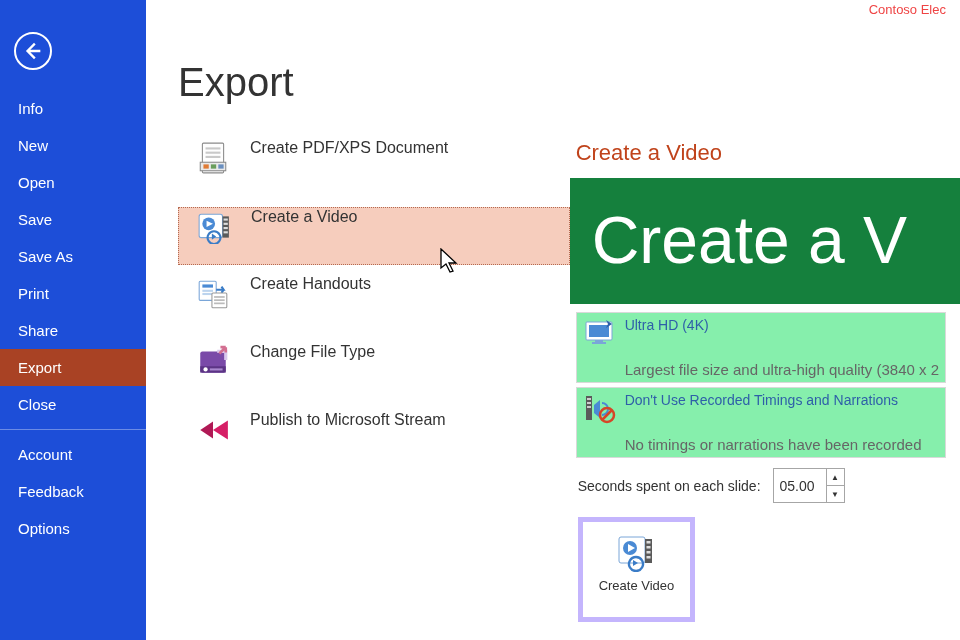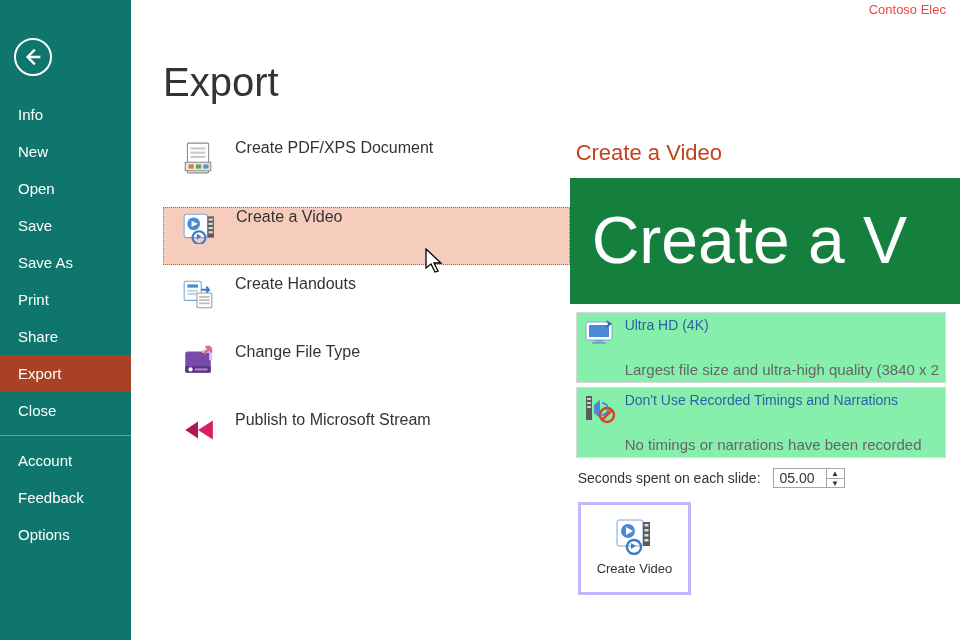--- a/index.html
+++ b/index.html
@@ -1,26 +1,26 @@
 <!DOCTYPE html>
 <html><head>
 <meta charset="utf-8">
 <style>
   * { box-sizing: border-box; margin: 0; padding: 0; }
   html, body { width: 960px; height: 640px; overflow: hidden; font-family: "Segoe UI", Arial, sans-serif; background: #fff; }
   .app { display: flex; width: 100%; height: 100%; position: relative; }
 
   
   .sidebar {
-    width: 131px;
-    background: #0f766e;
+    width: 146px;
+    background: #1d4ed8;
     color: #fff;
     display: flex;
     flex-direction: column;
-    padding-top: 28px;
+    padding-top: 22px;
   }
   .back-btn {
     width: 38px; height: 38px;
     border: 2.5px solid #fff;
     border-radius: 50%;
     margin: 10px 0 20px 14px;
     display: flex; align-items: center; justify-content: center;
     cursor: pointer;
   }
   .back-btn svg { width: 22px; height: 22px; fill: none; stroke: #fff; stroke-width: 2.5; }
@@ -129,21 +129,21 @@
 
   .seconds-line {
     display: flex; align-items: center;
     font-size: 14px; color: #333;
     margin: 10px 0 14px 2px;
   }
   .seconds-label { margin-right: 12px; }
   .spinner {
     display: flex; align-items: stretch;
     border: 1px solid #a6a6a6;
-    height: 20px;
+    height: 35px;
     background: #fff;
   }
   .spinner-val {
     width: 52px;
     padding: 2px 6px;
     font-size: 14px;
     display: flex; align-items: center;
   }
   .spinner-btns {
     display: flex; flex-direction: column;
@@ -156,22 +156,22 @@
     font-size: 8px;
     cursor: pointer;
     color: #333;
   }
   .spinner-btns div:first-child { border-bottom: 1px solid #a6a6a6; }
 
   .create-btn {
     display: inline-flex;
     flex-direction: column;
     align-items: center;
-    border: 3px solid #c4b5fd;
-    padding: 10px 16px 16px;
+    border: 5px solid #c4b5fd;
+    padding: 10px 16px 24px;
     margin-left: 2px;
     cursor: pointer;
     background: #fff;
   }
   .create-btn svg { width: 40px; height: 40px; }
   .create-btn-label { font-size: 13px; color: #333; margin-top: 6px; }
 </style>
 </head>
 <body>
 

